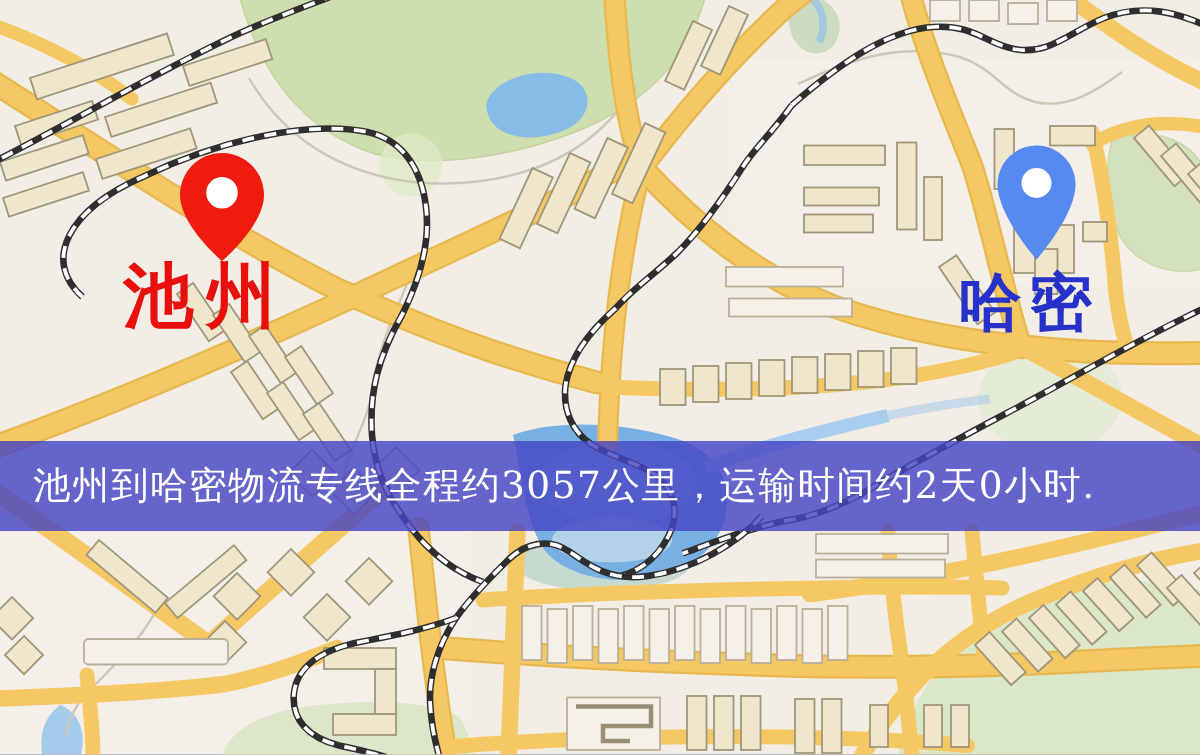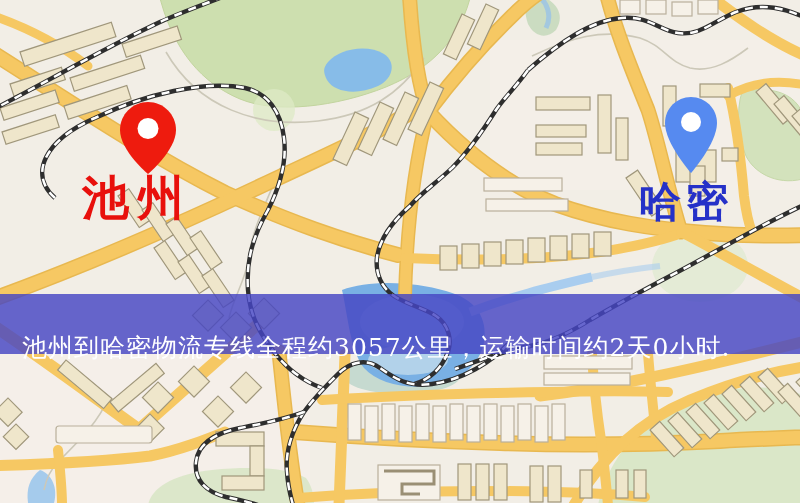--- a/index.html
+++ b/index.html
@@ -13,21 +13,21 @@
   .ct{fill:none;stroke:#ccc8b8;stroke-width:1.6;}
   .rrk{fill:none;stroke:#2e2e2e;stroke-width:4.4;}
   .rrw{fill:none;stroke:#ffffff;stroke-width:2.5;stroke-dasharray:8 7;}
   .pin{position:absolute;}
   .city-label{position:absolute;font-weight:bold;line-height:1;white-space:nowrap;}
   #origin-label{left:82px;top:174px;font-size:47px;letter-spacing:8px;color:#e8100c;}
   #destination-label{left:639px;top:181px;font-size:42px;letter-spacing:5px;color:#2531c8;}
   #route-banner{position:absolute;left:0;top:294px;width:800px;height:60px;
                 background:rgba(70,70,195,0.82);}
   #route-banner-text{position:absolute;left:22px;top:0;height:60px;line-height:60px;
-                     font-size:25px;color:#ffffff;letter-spacing:1px;white-space:nowrap;margin-top:24px;}
+                     font-size:25px;color:#ffffff;letter-spacing:1px;white-space:nowrap;}
 </style>
 </head>
 <body>
 
 <div id="stage">
 
   <svg id="map-svg" width="800" height="503" viewBox="0 0 800 503">
 
     <g>
       <rect x="0" y="0" width="800" height="503" fill="#f2eee6"></rect>

